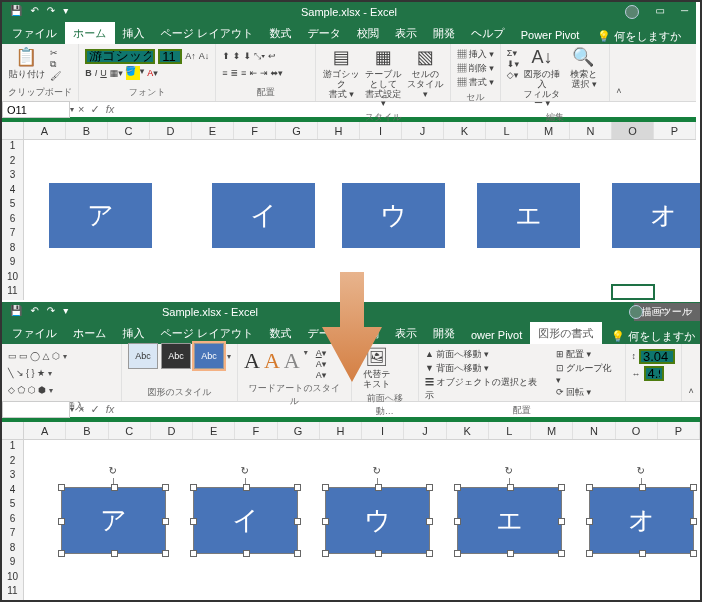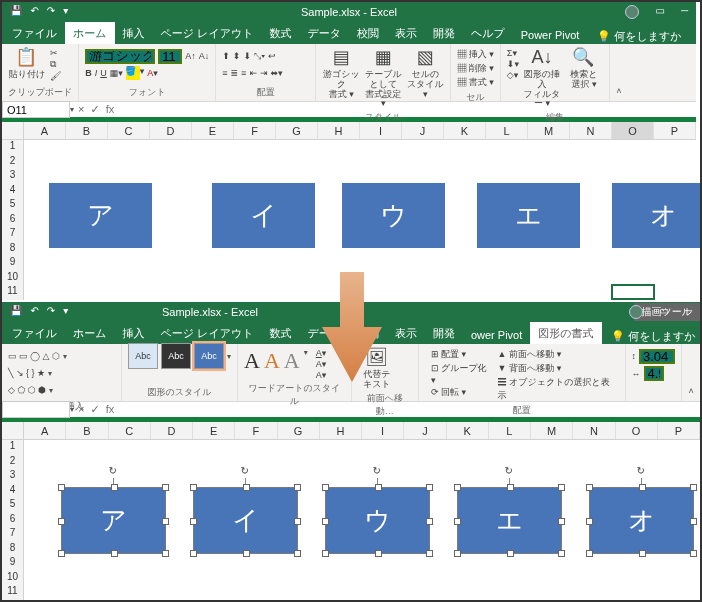--- a/index.html
+++ b/index.html
@@ -27,21 +27,21 @@
   .smallrow { display:flex; gap:3px; align-items:center; height:16px; }
   .sq { width:14px; height:14px; border:1px solid #999; display:inline-flex; align-items:center; justify-content:center; font-size:9px; }
   .drop { font-size:8px; color:#555; }
   .colbox { width:14px; height:14px; display:inline-block; }
   .stack { display:flex; flex-direction:column; gap:1px; }
   select.fake, .fakeinput { font-size:13px; border:2px solid #4d7c0f; background:#0f766e; height:15px; padding:0 2px; }
 
   .formulabar { height:20px; display:flex; align-items:center; border-bottom:5px solid #15803d; font-size:11px; background:#fff; }
   .namebox { width:68px; border:1px solid #ccc; height:17px; padding:0 4px; font-size:11px; }
   .fxzone { margin-left:4px; color:#666; display:flex; gap:6px; font-size:11px; }
-  .fx { color:#777; }
+  .fx { font-style:italic; color:#777; }
 
   .colheaders { display:flex; height:18px; background:#f3f3f3; border-bottom:1px solid #d2d2d2; font-size:11px; color:#333; }
   .corner { width:22px; border-right:1px solid #d2d2d2; background:#f3f3f3; }
   .colh { flex:1 0 42px; text-align:center; border-right:1px solid #e0e0e0; line-height:18px; }
   .colh.sel { background:#d8d8d8; }
   .gridarea { position:relative; background:#fff; }
   .rowh { width:22px; border-right:1px solid #d2d2d2; background:#f3f3f3; font-size:10px; text-align:center; color:#333; }
   .activecell { outline:2px solid #1e7145; outline-offset:-1px; }
 
   .shape { position:absolute; background:#4874b8; color:#fff; display:flex; align-items:center; justify-content:center; font-size:26px; font-weight:400; }
@@ -355,29 +355,29 @@
         <div class="bigbtn">
               <span class="ic">🖼</span>
               <span style="white-space:pre-line">代替テ
 キスト</span>
             </div>
       </div>
       <div class="grp-label">前面へ移動…</div>
     </div>
     <div class="grp">
       <div class="grp-body">
+        <div class="stack">
+          <span>▲ <span>前面へ移動 ▾</span></span>
+          <span>▼ <span>背面へ移動 ▾</span></span>
+          <span>☰ <span>オブジェクトの選択と表示</span></span>
+        </div>
         <div class="stack" style="margin-left:6px">
           <span>⊞ <span>配置 ▾</span></span>
           <span>⊡ <span>グループ化 ▾</span></span>
           <span>⟳ <span>回転 ▾</span></span>
-        </div>
-        <div class="stack">
-          <span>▲ <span>前面へ移動 ▾</span></span>
-          <span>▼ <span>背面へ移動 ▾</span></span>
-          <span>☰ <span>オブジェクトの選択と表示</span></span>
         </div>
       </div>
       <div class="grp-label">配置</div>
     </div>
     <div class="grp">
       <div class="grp-body stack">
         <div class="smallrow">
               <span>↕</span>
               <input class="fakeinput" style="width: 36px;" value="3.04 c">
             </div>

